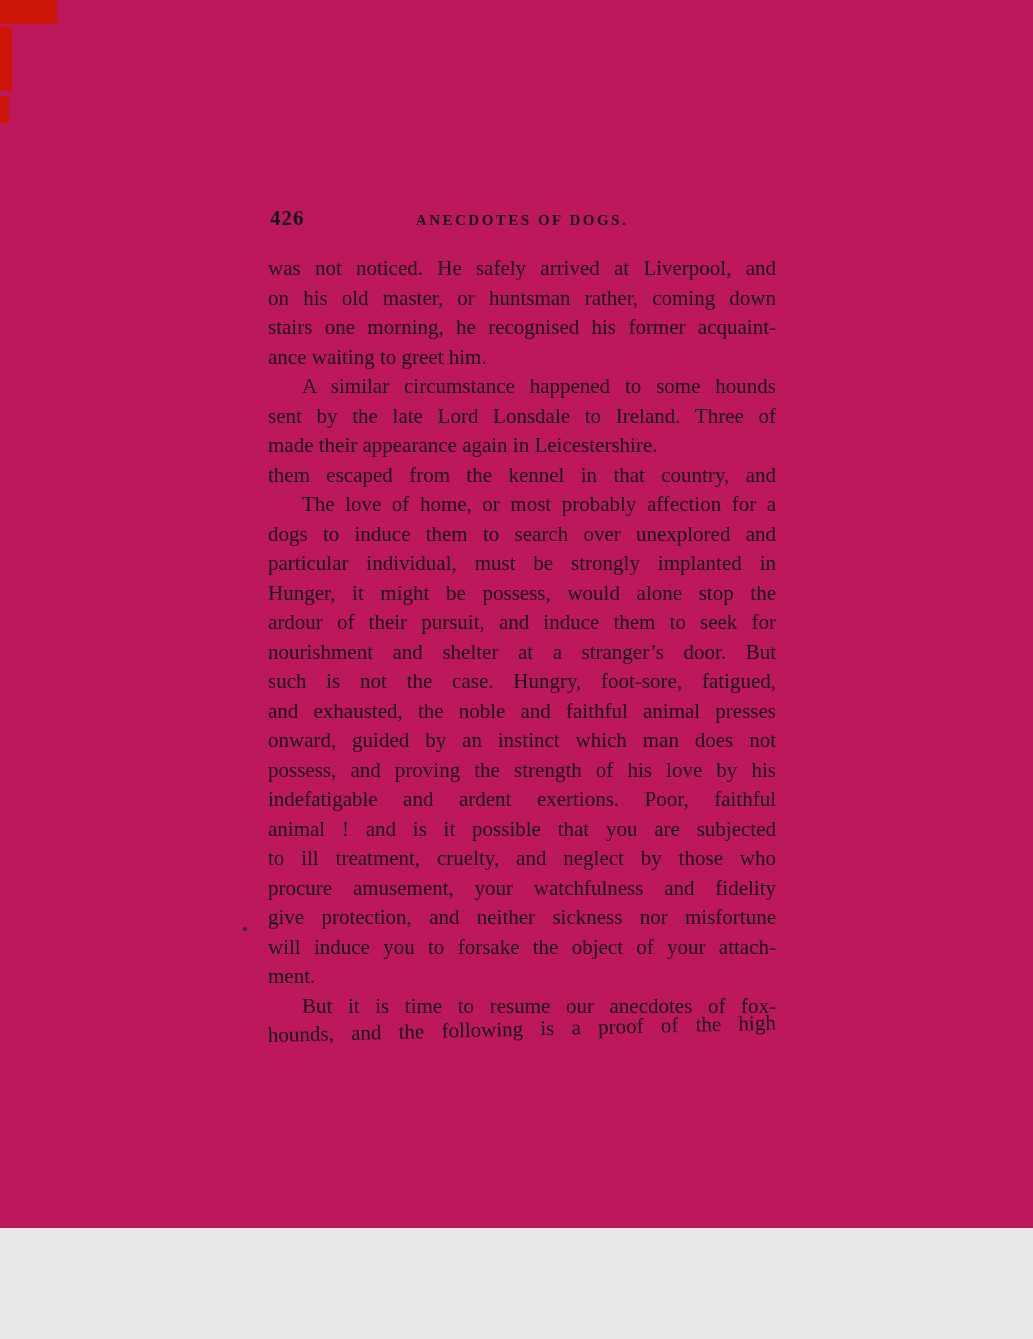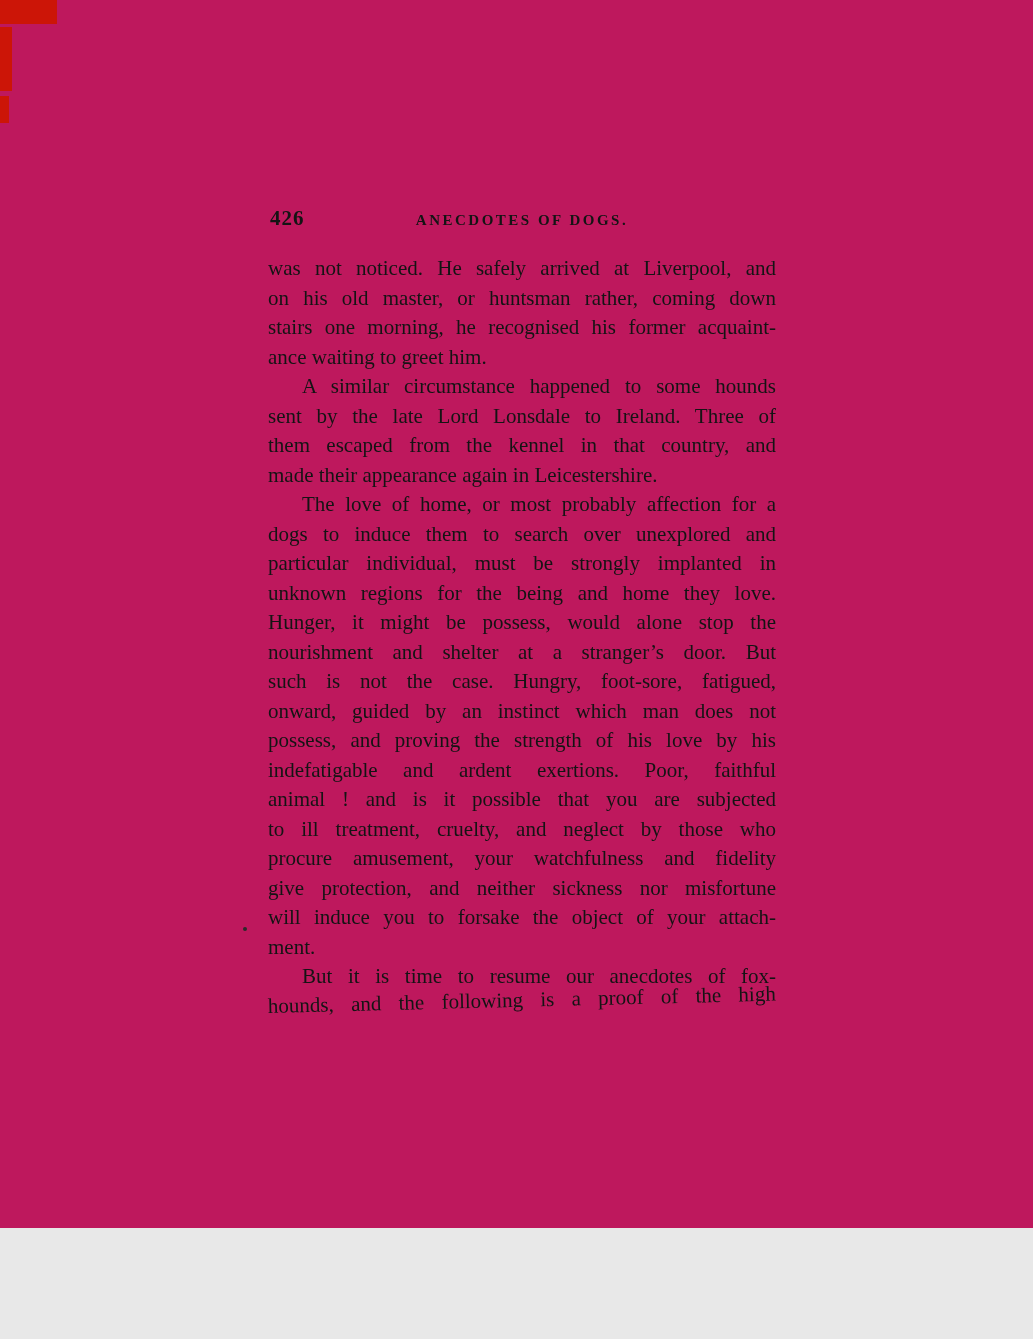--- a/index.html
+++ b/index.html
@@ -80,29 +80,30 @@
   <div class="page-number">426</div>
   <div class="running-header">ANECDOTES OF DOGS.</div>
 
   <div class="body-text" id="body-text">
       <div class="line">was not noticed.  He safely arrived at Liverpool, and</div>
       <div class="line">on his old master, or huntsman rather, coming down</div>
       <div class="line">stairs one morning, he recognised his former acquaint-</div>
       <div class="line lastline">ance waiting to greet him.</div>
       <div class="line indent">A similar circumstance happened to some hounds</div>
       <div class="line">sent by the late Lord Lonsdale to Ireland.  Three of</div>
+      <div class="line lastline">made their appearance again in Leicestershire.</div>
       <div class="line">them escaped from the kennel in that country, and</div>
-      <div class="line lastline">made their appearance again in Leicestershire.</div>
       <div class="line indent">The love of home, or most probably affection for a</div>
       <div class="line">dogs to induce them to search over unexplored and</div>
       <div class="line">particular individual, must be strongly implanted in</div>
-      <div class="line">unknown regions for the being and home they love.</div>
       <div class="line">Hunger, it might be possess, would alone stop the</div>
+      <div class="line">ardour of their pursuit, and induce them to seek for</div>
       <div class="line">nourishment and shelter at a stranger’s door.  But</div>
       <div class="line">such is not the case.  Hungry, foot-sore, fatigued,</div>
+      <div class="line">and exhausted, the noble and faithful animal presses</div>
       <div class="line">onward, guided by an instinct which man does not</div>
       <div class="line">possess, and proving the strength of his love by his</div>
       <div class="line">indefatigable and ardent exertions.  Poor, faithful</div>
       <div class="line">animal !  and is it possible that you are subjected</div>
       <div class="line">to ill treatment, cruelty, and neglect by those who</div>
       <div class="line">procure amusement, your watchfulness and fidelity</div>
       <div class="line">give protection, and neither sickness nor misfortune</div>
       <div class="line">will induce you to forsake the object of your attach-</div>
       <div class="line lastline">ment.</div>
       <div class="line indent">But it is time to resume our anecdotes of fox-</div>

